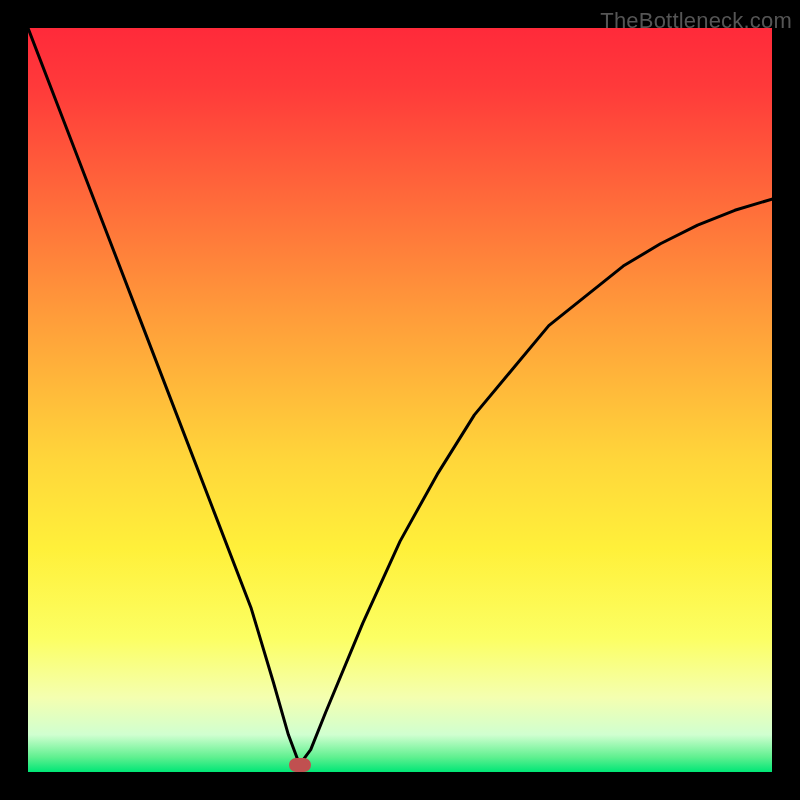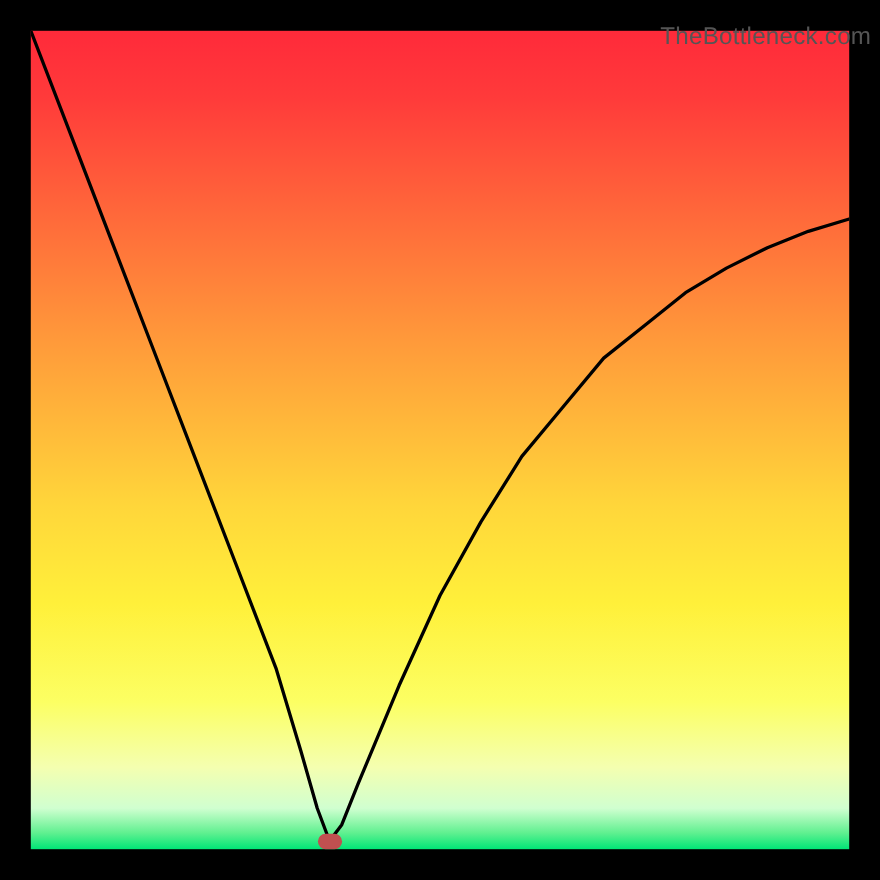--- a/index.html
+++ b/index.html
@@ -31,21 +31,21 @@
       #fcff63 82%,
       #f4ffb0 90%,
       #d0ffd0 95%,
       #60f090 98%,
       #00e676 100%
     );
   }
   
   .watermark {
     position: absolute;
-    top: 20px;
+    top: 8px;
     right: 8px;
     color: #555;
     font-size: 22px;
     font-weight: 500;
     letter-spacing: 0.2px;
   }
   
   .curve {
     position: absolute;
     top: 28px;

